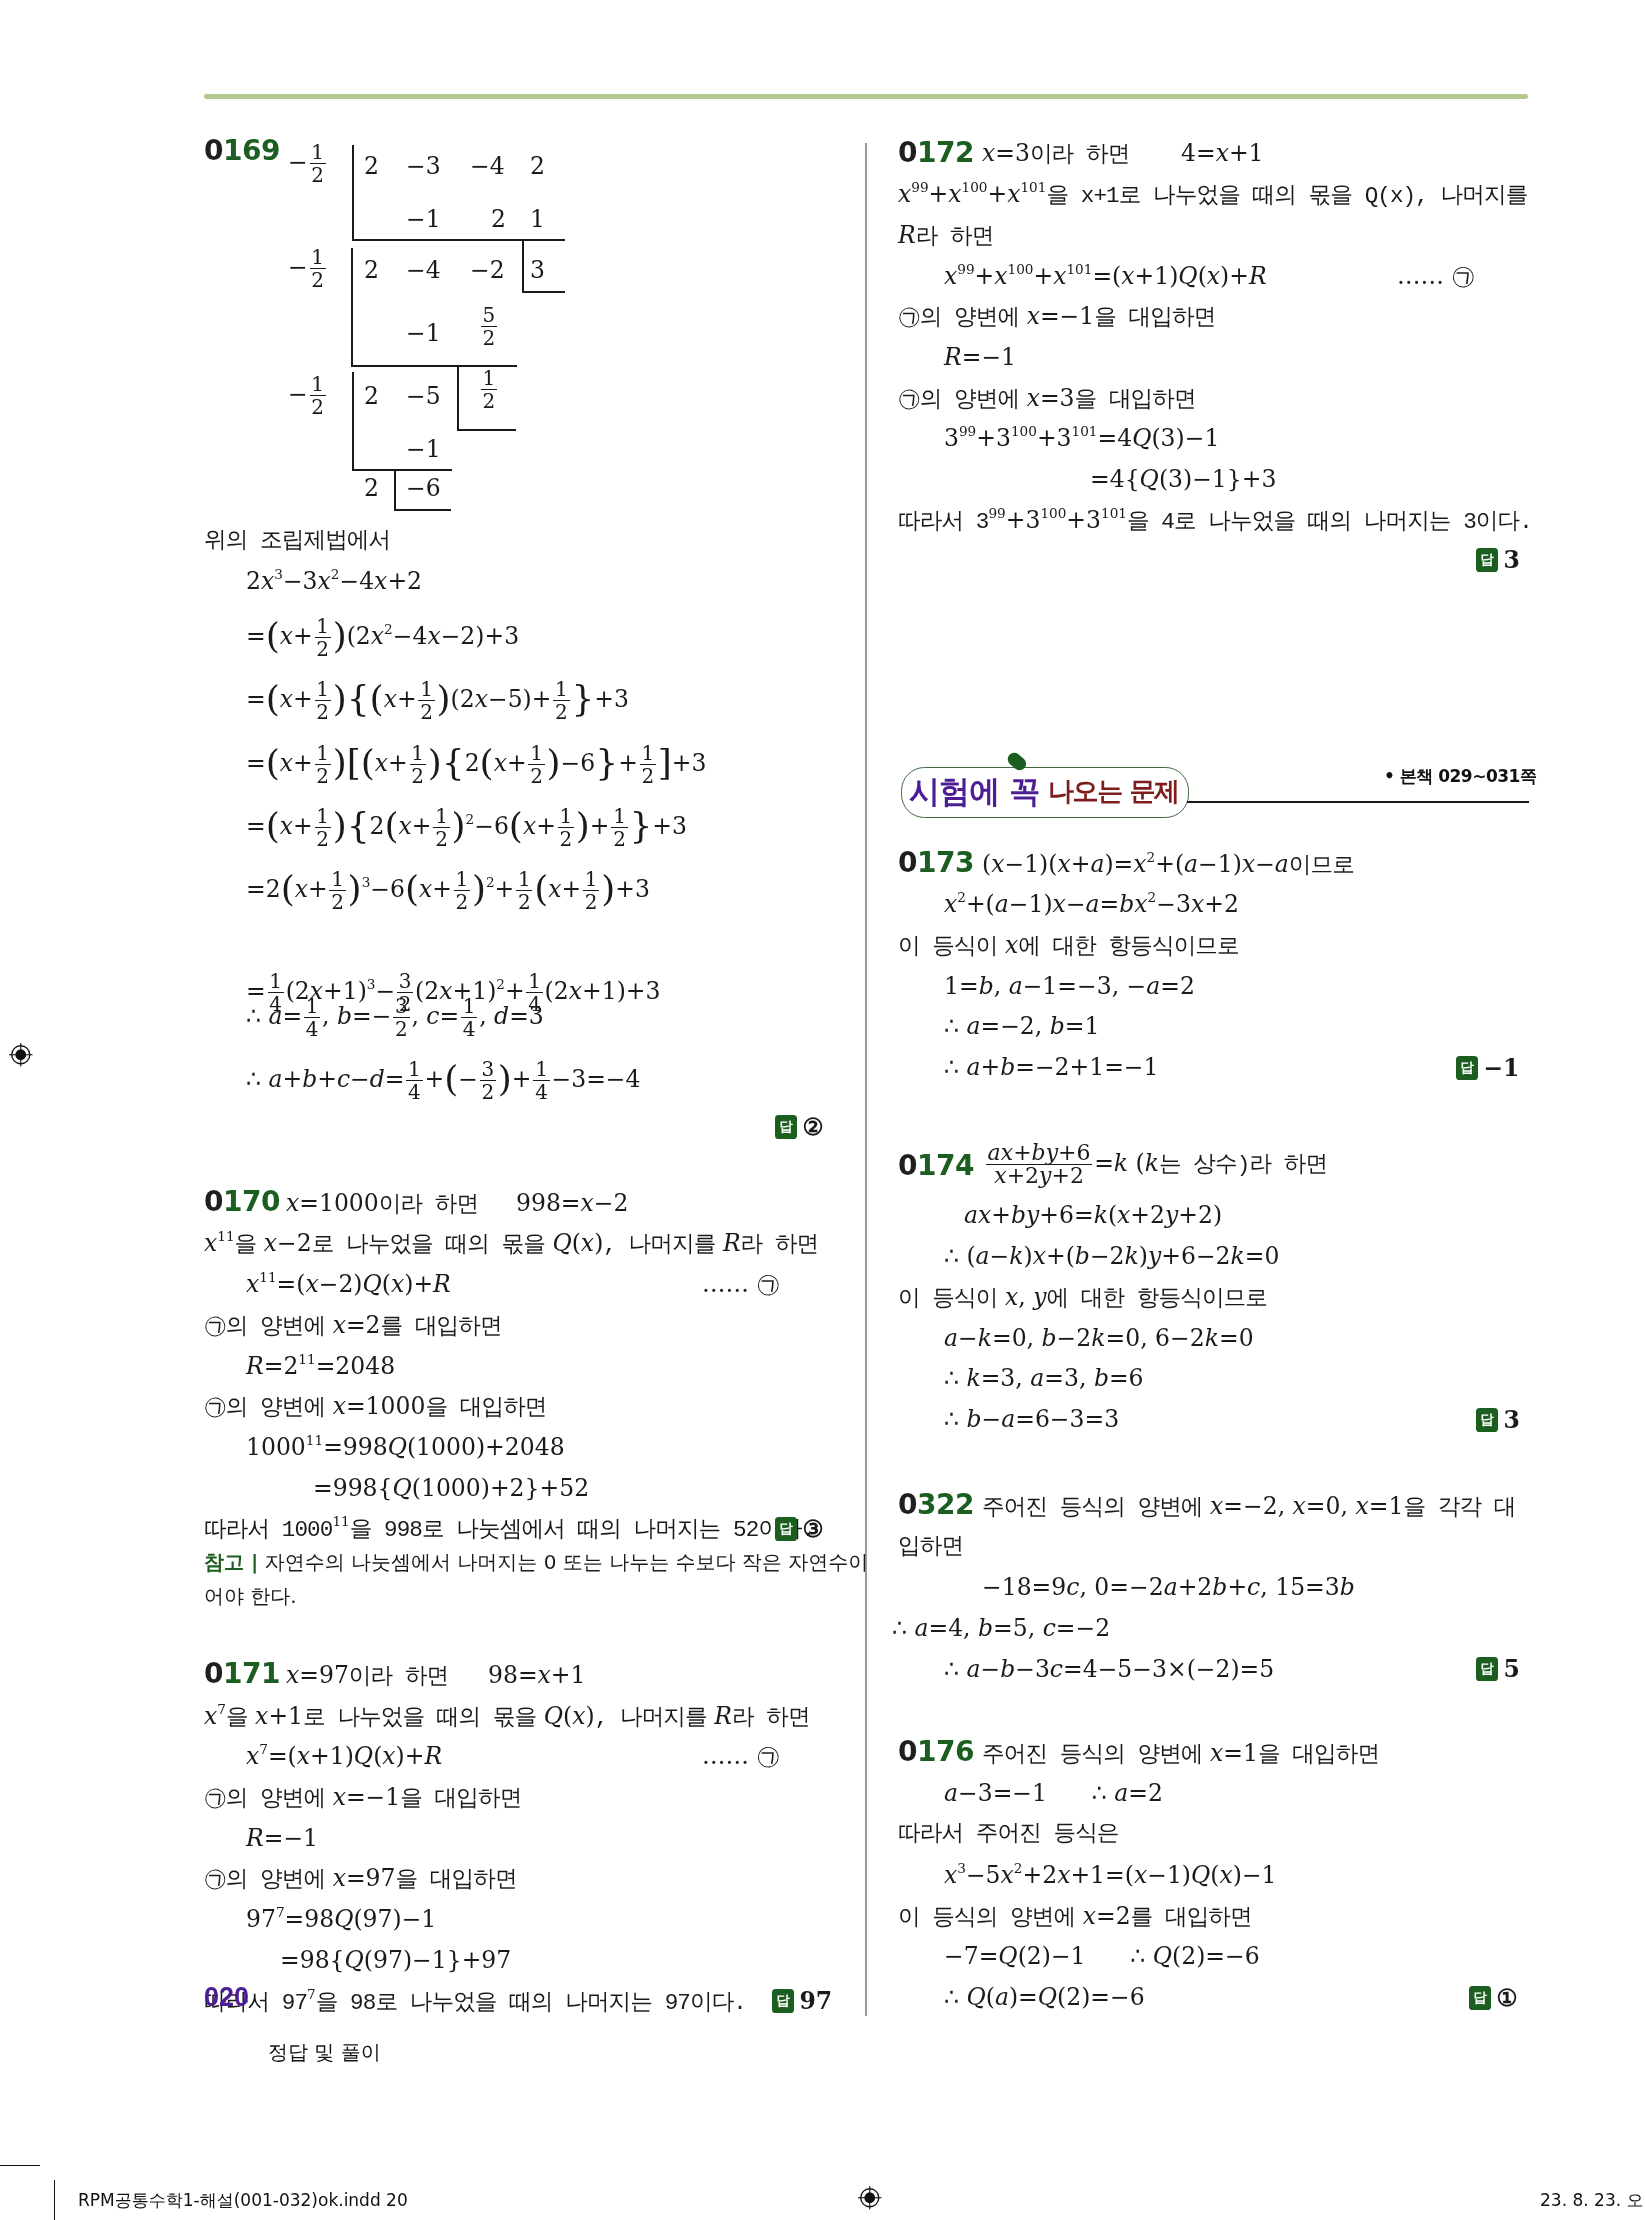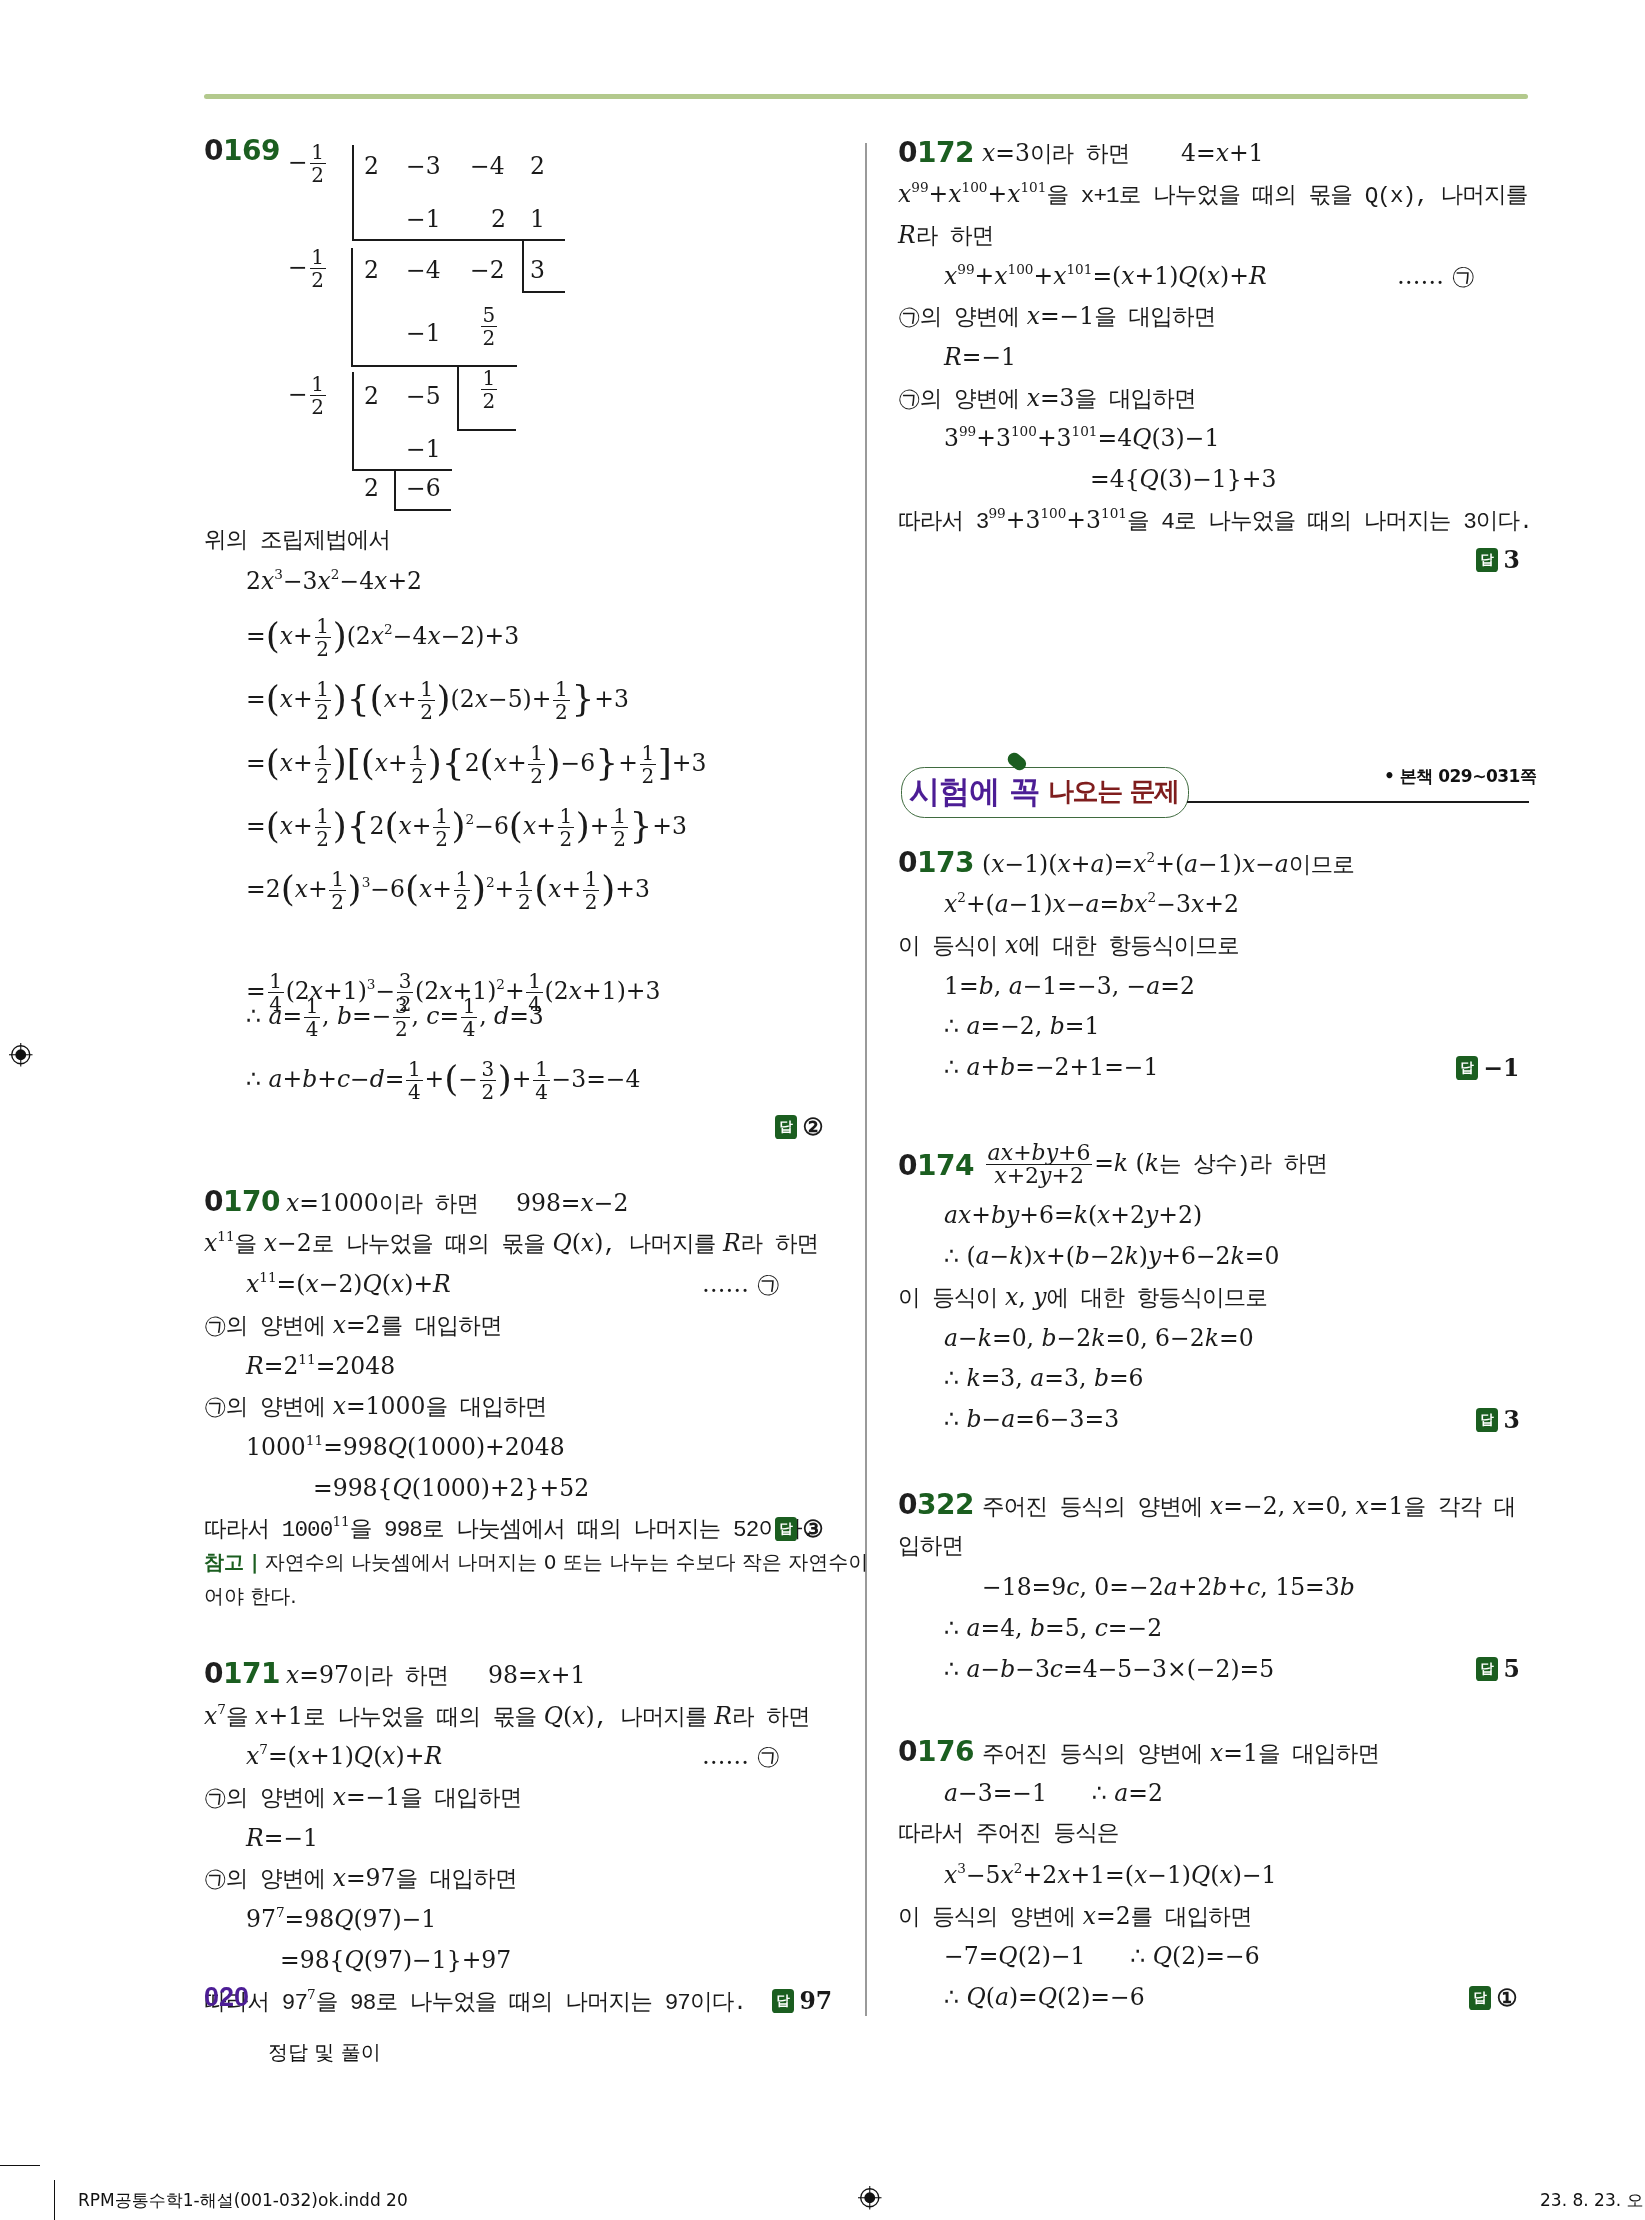--- a/index.html
+++ b/index.html
@@ -293,38 +293,38 @@
   <span class="val">−1</span>
 </div>
 
 <div class="abs num" style="left:898px;top:1149px;">
   <span class="d0">0</span><span class="rest">174</span>
 </div>
 <div class="line" style="left:984px;top:1142px;"><span class="frac" style="font-size:22px;">
       <span class="n"><i>a</i><i>x</i>+<i>b</i><i>y</i>+6</span>
       <span class="d"><i>x</i>+2<i>y</i>+2</span>
     </span>=<i>k</i> (<i>k</i><span class="kr">는 상수)라 하면</span></div>
-<div class="line" style="left:944px;top:1200px;text-align:center;"><i>a</i><i>x</i>+<i>b</i><i>y</i>+6=<i>k</i>(<i>x</i>+2<i>y</i>+2)</div>
+<div class="line" style="left:964px;top:1200px;text-align:center;"><i>a</i><i>x</i>+<i>b</i><i>y</i>+6=<i>k</i>(<i>x</i>+2<i>y</i>+2)</div>
 <div class="line" style="left:944px;top:1241px;">∴ (<i>a</i>−<i>k</i>)<i>x</i>+(<i>b</i>−2<i>k</i>)<i>y</i>+6−2<i>k</i>=0</div>
 <div class="line" style="left:898px;top:1282px;"><span class="kr">이 등식이</span> <i>x</i>, <i>y</i><span class="kr">에 대한 항등식이므로</span></div>
 <div class="line" style="left:944px;top:1323px;"><i>a</i>−<i>k</i>=0, <i>b</i>−2<i>k</i>=0, 6−2<i>k</i>=0</div>
 <div class="line" style="left:944px;top:1363px;">∴ <i>k</i>=3, <i>a</i>=3, <i>b</i>=6</div>
 <div class="line" style="left:944px;top:1404px;">∴ <i>b</i>−<i>a</i>=6−3=3</div>
 <div class="ans" style="left:1476px;top:1406px;">
   <span class="badge">답</span>
   <span class="val">3</span>
 </div>
 
 <div class="abs num" style="left:898px;top:1488px;">
   <span class="d0">0</span><span class="rest">322</span>
 </div>
 <div class="line" style="left:982px;top:1491px;"><span class="kr">주어진 등식의 양변에</span> <i>x</i>=−2, <i>x</i>=0, <i>x</i>=1<span class="kr">을 각각 대</span></div>
 <div class="line kr" style="left:898px;top:1532px;">입하면</div>
 <div class="line" style="left:944px;top:1572px;margin-left:38px;">−18=9<i>c</i>, 0=−2<i>a</i>+2<i>b</i>+<i>c</i>, 15=3<i>b</i></div>
-<div class="line" style="left:944px;top:1613px;">∴ <i>a</i>=4, <i>b</i>=5, <i>c</i>=−2</div>
+<div class="line" style="left:892px;top:1613px;">∴ <i>a</i>=4, <i>b</i>=5, <i>c</i>=−2</div>
 <div class="line" style="left:944px;top:1654px;">∴ <i>a</i>−<i>b</i>−3<i>c</i>=4−5−3×(−2)=5</div>
 <div class="ans" style="left:1476px;top:1655px;">
   <span class="badge">답</span>
   <span class="val">5</span>
 </div>
 
 <div class="abs num" style="left:898px;top:1735px;">
   <span class="d0">0</span><span class="rest">176</span>
 </div>
 <div class="line" style="left:982px;top:1738px;"><span class="kr">주어진 등식의 양변에</span> <i>x</i>=1<span class="kr">을 대입하면</span></div>

